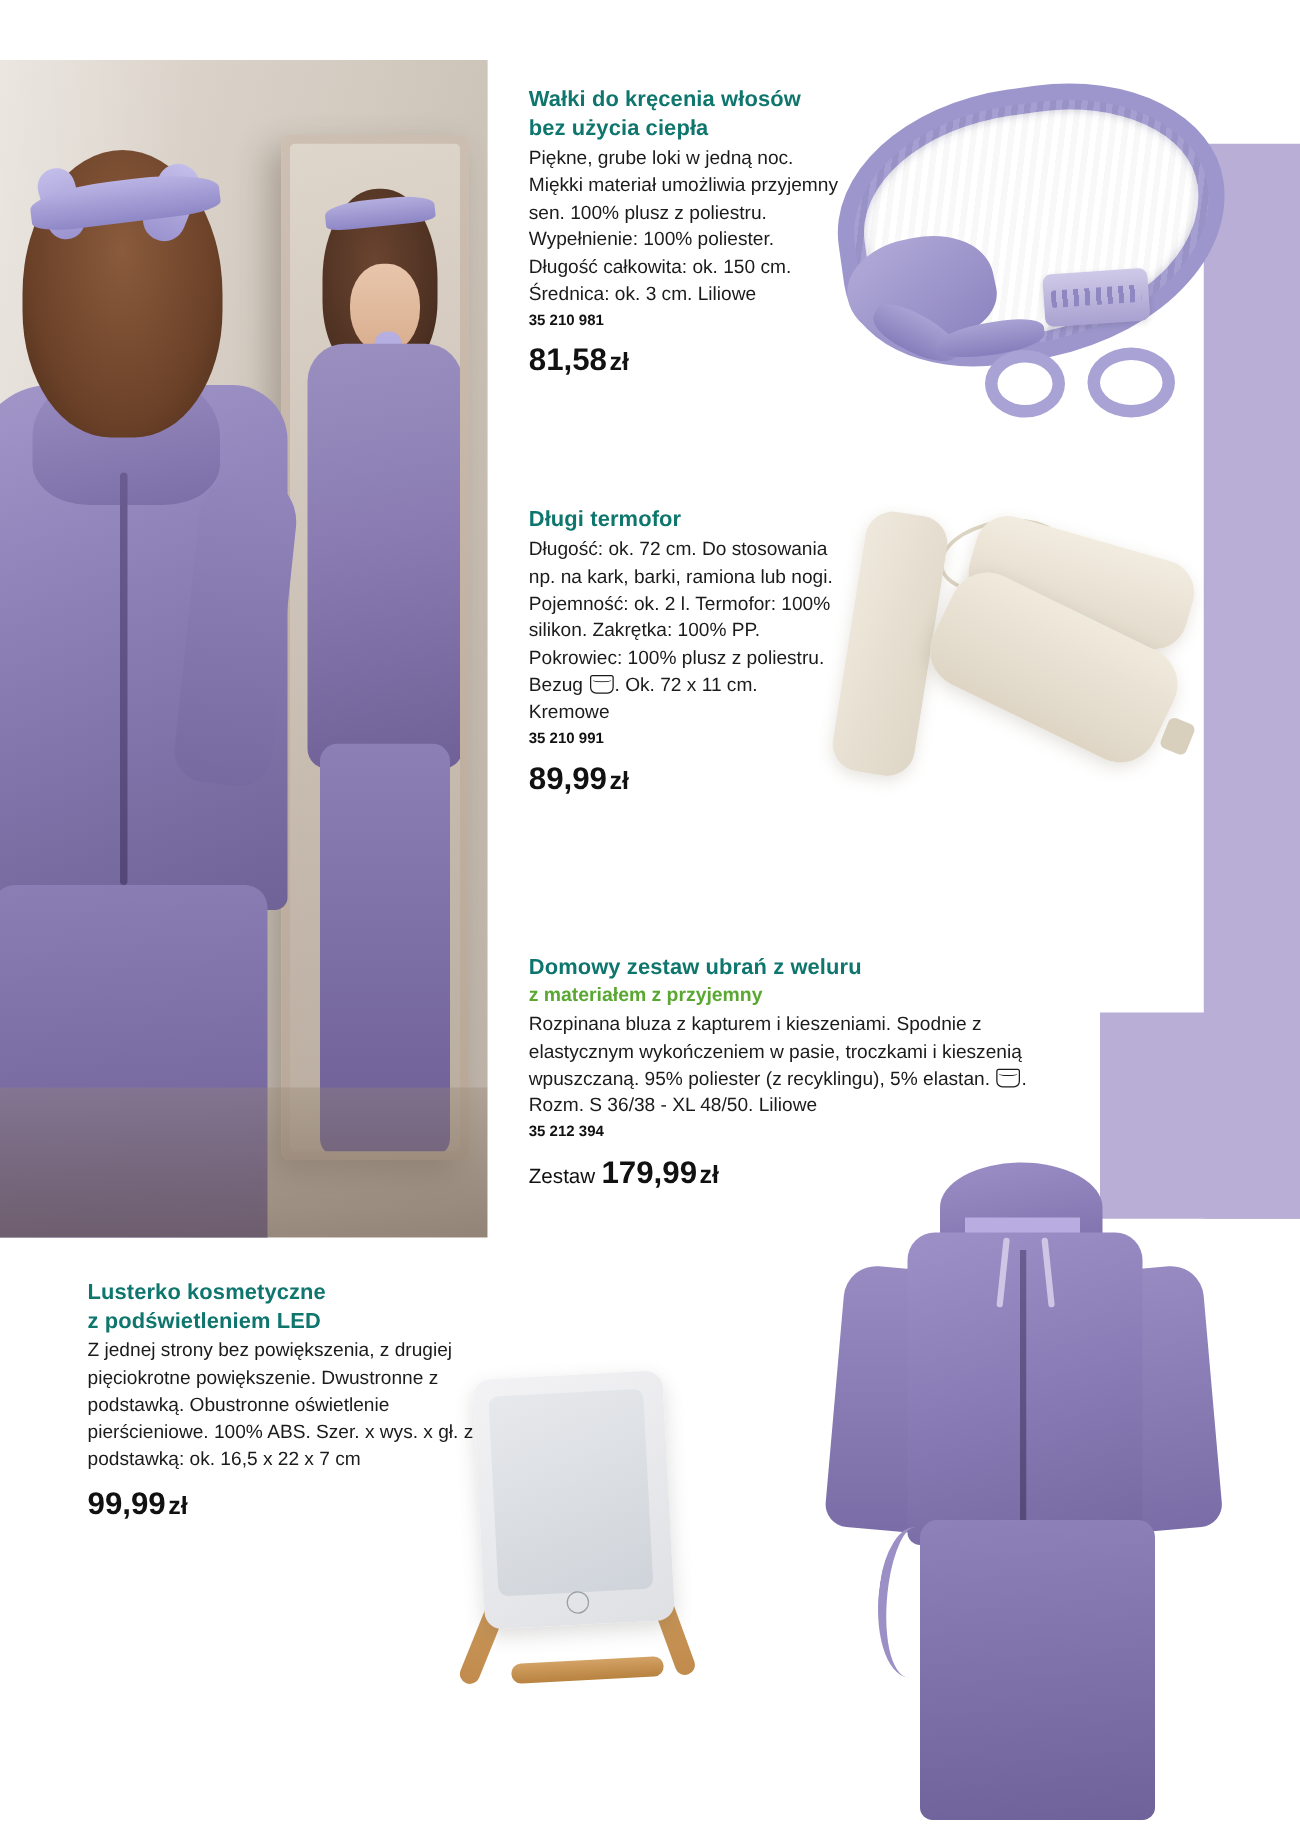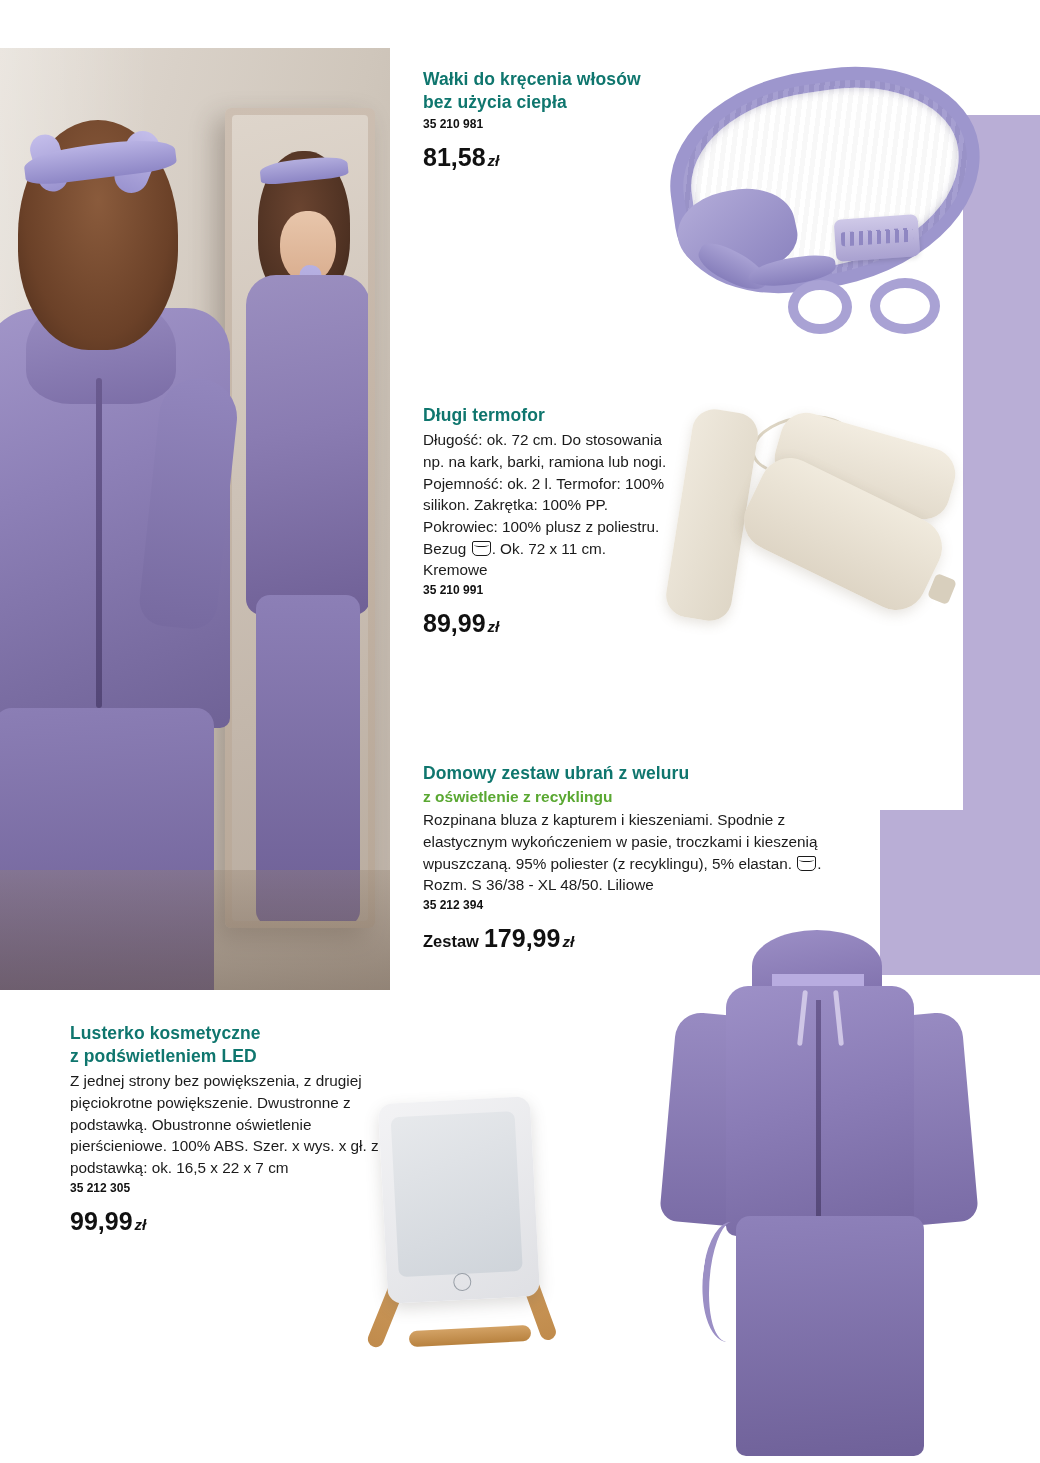--- a/index.html
+++ b/index.html
@@ -226,28 +226,27 @@
   }
   .p-price {
     font-weight: bold;
     font-size: 25px;
     line-height: 1.25;
     color: #111111;
     margin-top: 9px;
     white-space: nowrap;
   }
   .p-price .cur {
-    font-size: 15px;
+    font-size: 20px;
     font-weight: bold;
     margin-left: 2px;
-    font-style: italic;
   }
   .p-price .set-label {
     font-size: 16.5px;
-    font-weight: bold;
+    font-weight: normal;
     margin-right: 5px;
   }
   .wash-icon {
     display: inline-block;
     width: 17px; height: 13px;
     border: 1.6px solid #1b1b1b;
     border-radius: 2px 2px 5px 5px;
     position: relative;
     vertical-align: -2px;
     margin: 0 1px;
@@ -571,20 +570,21 @@
       <div class="lm-btn"></div>
     </div>
     <div class="lm-base"></div>
   </div>
 
   <div class="block" id="block-hair-curlers">
     <div class="p-title">
       <span>Wałki do kręcenia włosów</span><br>
       <span>bez użycia ciepła</span>
     </div>
+    <p class="p-desc">Piękne, grube loki w jedną noc. Miękki materiał umożliwia przyjemny sen. 100% plusz z poliestru. Wypełnienie: 100% poliester. Długość całkowita: ok. 150 cm. Średnica: ok. 3 cm. Liliowe</p>
     <div class="p-code">35 210 981</div>
     <div class="p-price">
       <span>81,58</span><span class="cur">zł</span>
     </div>
   </div>
 
   <div class="block" id="block-hot-water-bottle">
     <div class="p-title">
       <span>Długi termofor</span>
     </div>
@@ -592,33 +592,32 @@
     <div class="p-code">35 210 991</div>
     <div class="p-price">
       <span>89,99</span><span class="cur">zł</span>
     </div>
   </div>
 
   <div class="block" id="block-velour-set">
     <div class="p-title">
       <span>Domowy zestaw ubrań z weluru</span>
     </div>
-    <div class="p-eco">z oświetlenie z recyklingu</div>
+    <div class="p-eco">z materiałem z przyjemny</div>
     <p class="p-desc"><span>Rozpinana bluza z kapturem i kieszeniami. Spodnie z elastycznym wykończeniem w pasie, troczkami i kieszenią wpuszczaną. 95% poliester (z recyklingu), 5% elastan.</span> <span class="wash-icon"></span><span>. Rozm. S 36/38 - XL 48/50. Liliowe</span></p>
     <div class="p-code">35 212 394</div>
     <div class="p-price">
       <span class="set-label">Zestaw</span><span>179,99</span><span class="cur">zł</span>
     </div>
   </div>
 
   <div class="block" id="block-led-mirror">
     <div class="p-title">
       <span>Lusterko kosmetyczne</span><br>
       <span>z podświetleniem LED</span>
     </div>
     <p class="p-desc">Z jednej strony bez powiększenia, z drugiej pięciokrotne powiększenie. Dwustronne z podstawką. Obustronne oświetlenie pierścieniowe. 100% ABS. Szer. x wys. x gł. z podstawką: ok. 16,5 x 22 x 7 cm</p>
-    <div class="p-code">35 212 305</div>
     <div class="p-price">
       <span>99,99</span><span class="cur">zł</span>
     </div>
   </div>
 
 </div>
 
 </body></html>

